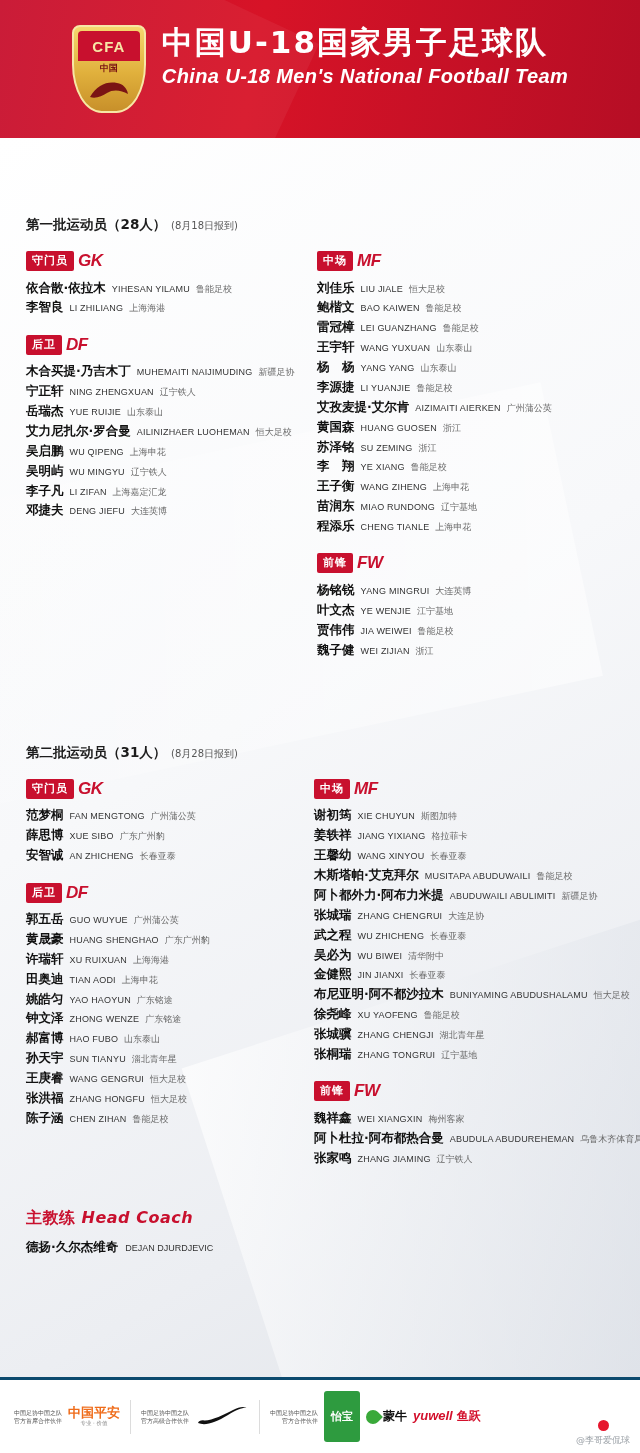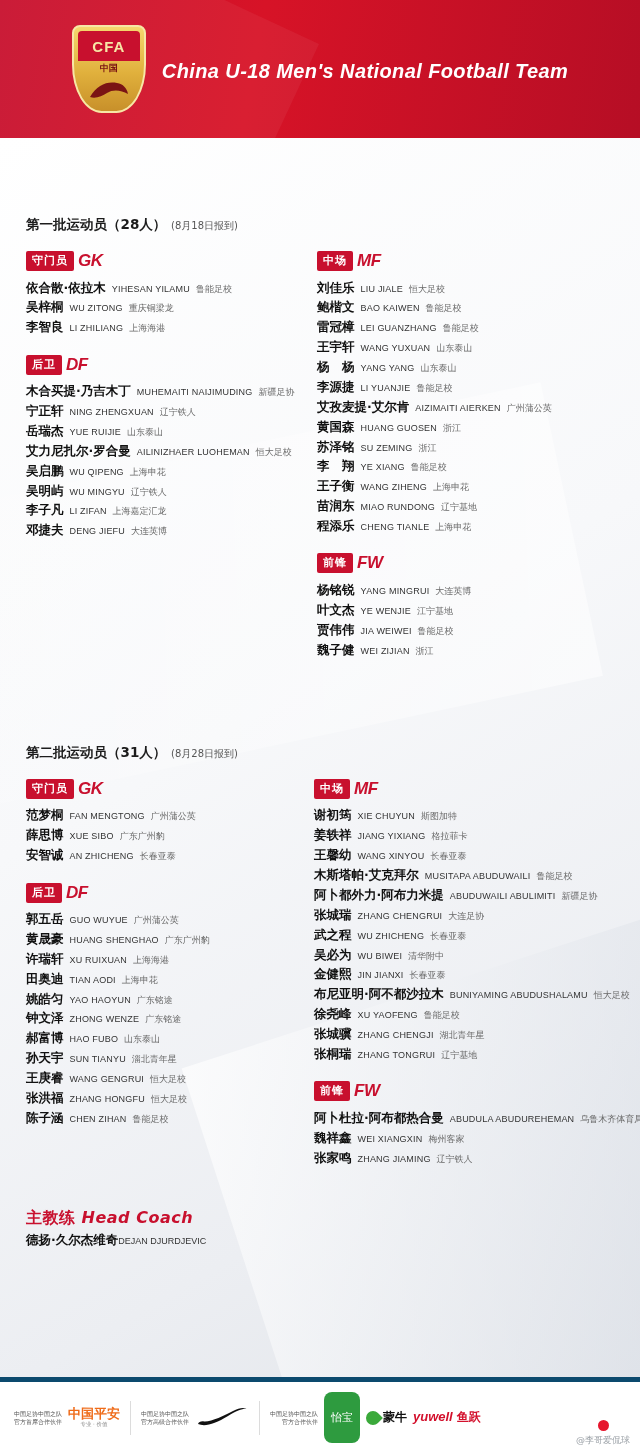--- a/index.html
+++ b/index.html
@@ -25,21 +25,20 @@
   .header::before {
     content: "";
     position: absolute;
     top: -40px; left: -60px;
     width: 340px; height: 260px;
     background: rgba(255,255,255,0.05);
     transform: rotate(25deg);
   }
   .header-inner {
     display: flex;
-    align-items: center;
     gap: 16px;
     position: relative;
     z-index: 2;
   }
   .crest {
     width: 74px; height: 88px;
     position: relative;
   }
   .crest-shield {
     position: absolute;
@@ -200,30 +199,31 @@
     font-size: 16px;
     font-weight: bold;
     color: #c8102e;
     font-family: "DejaVu Sans", sans-serif;
     letter-spacing: 0.5px;
   }
   .coach-head .en { font-style: italic; }
   .coach-row {
     display: flex;
     align-items: baseline;
-    margin-top: 3px;
+    gap: 7px;
+    margin-top: 10px;
   }
   .coach-cn { font-size: 12.5px; font-weight: bold; color: #111; font-family: "DejaVu Sans", sans-serif; }
   .coach-en { font-size: 9px; color: #333; }
 
   
   .footer {
     height: 76px;
     background: #ffffff;
-    border-top: 5px solid #0c4a6e;
+    border-top: 3px solid #0c4a6e;
     display: flex;
     align-items: center;
     padding: 0 14px;
     gap: 10px;
     position: relative;
   }
   .sponsor {
     display: flex;
     align-items: center;
     gap: 6px;
@@ -249,22 +249,22 @@
     font-family: "DejaVu Sans", sans-serif;
   }
   .logo-pingan .tag {
     color: #888; font-size: 5.5px; margin-top: 2px;
     font-family: "DejaVu Sans", sans-serif;
   }
   .logo-swoosh { width: 54px; height: 22px; }
   .pill {
     color: #fff;
     font-size: 11px;
-    font-weight: normal;
-    border-radius: 8px;
+    font-weight: bold;
+    border-radius: 3px;
     padding: 18px 7px;
     font-family: "DejaVu Sans", sans-serif;
   }
   .pill.green { background: #2e9b3f; }
   .mengniu {
     display: flex; align-items: center; gap: 3px;
     font-size: 12px; font-weight: bold; color: #111;
     font-family: Liberation Serif, serif;
   }
   .mengniu .leaf {
@@ -301,20 +301,21 @@
     <div class="crest">
       <div class="crest-shield"></div>
       <div class="crest-top">CFA</div>
       <div class="crest-sub">中国</div>
       <svg class="crest-dragon" viewBox="0 0 44 30">
         <path d="M3 22 C10 10 20 6 30 8 C36 9 40 13 41 19 C34 15 26 14 20 18 C15 21 9 24 3 22 Z" fill="#7a1414"></path>
         <circle cx="33" cy="12" r="2" fill="#7a1414"></circle>
       </svg>
     </div>
     <div class="titles">
+      <div class="title-cn">中国U-18国家男子足球队</div>
       <div class="title-en">China U-18 Men's National Football Team</div>
     </div>
   </div>
 </div>
 
 <div class="sheet">
   <div class="sheet-content">
 
     <div class="batch-title">
       <span>第一批运动员（28人）</span>
@@ -329,25 +330,20 @@
             <span class="pos-cn">守门员</span>
             <span class="pos-en">GK</span>
           </div>
           <ul class="players">
             <li>
               <span class="p-cn">依合散·依拉木</span>
               <span class="p-en">YIHESAN YILAMU</span>
               <span class="p-club">鲁能足校</span>
             </li>
             <li>
-              <span class="p-cn">吴梓桐</span>
-              <span class="p-en">WU ZITONG</span>
-              <span class="p-club">重庆铜梁龙</span>
-            </li>
-            <li>
               <span class="p-cn">李智良</span>
               <span class="p-en">LI ZHILIANG</span>
               <span class="p-club">上海海港</span>
             </li>
           </ul>
         </div>
 
         <div class="pos-block gap-top">
           <div class="pos-head">
             <span class="pos-cn">后卫</span>
@@ -681,28 +677,28 @@
           </ul>
         </div>
 
         <div class="pos-block gap-top">
           <div class="pos-head">
             <span class="pos-cn">前锋</span>
             <span class="pos-en">FW</span>
           </div>
           <ul class="players">
             <li>
+              <span class="p-cn">魏祥鑫</span>
+              <span class="p-en">WEI XIANGXIN</span>
+              <span class="p-club">梅州客家</span>
+            </li>
+            <li>
               <span class="p-cn">阿卜杜拉·阿布都热合曼</span>
               <span class="p-en">ABUDULA ABUDUREHEMAN</span>
               <span class="p-club">乌鲁木齐体育局</span>
-            </li>
-            <li>
-              <span class="p-cn">魏祥鑫</span>
-              <span class="p-en">WEI XIANGXIN</span>
-              <span class="p-club">梅州客家</span>
             </li>
             <li>
               <span class="p-cn">张家鸣</span>
               <span class="p-en">ZHANG JIAMING</span>
               <span class="p-club">辽宁铁人</span>
             </li>
           </ul>
         </div>
 
       </div>

